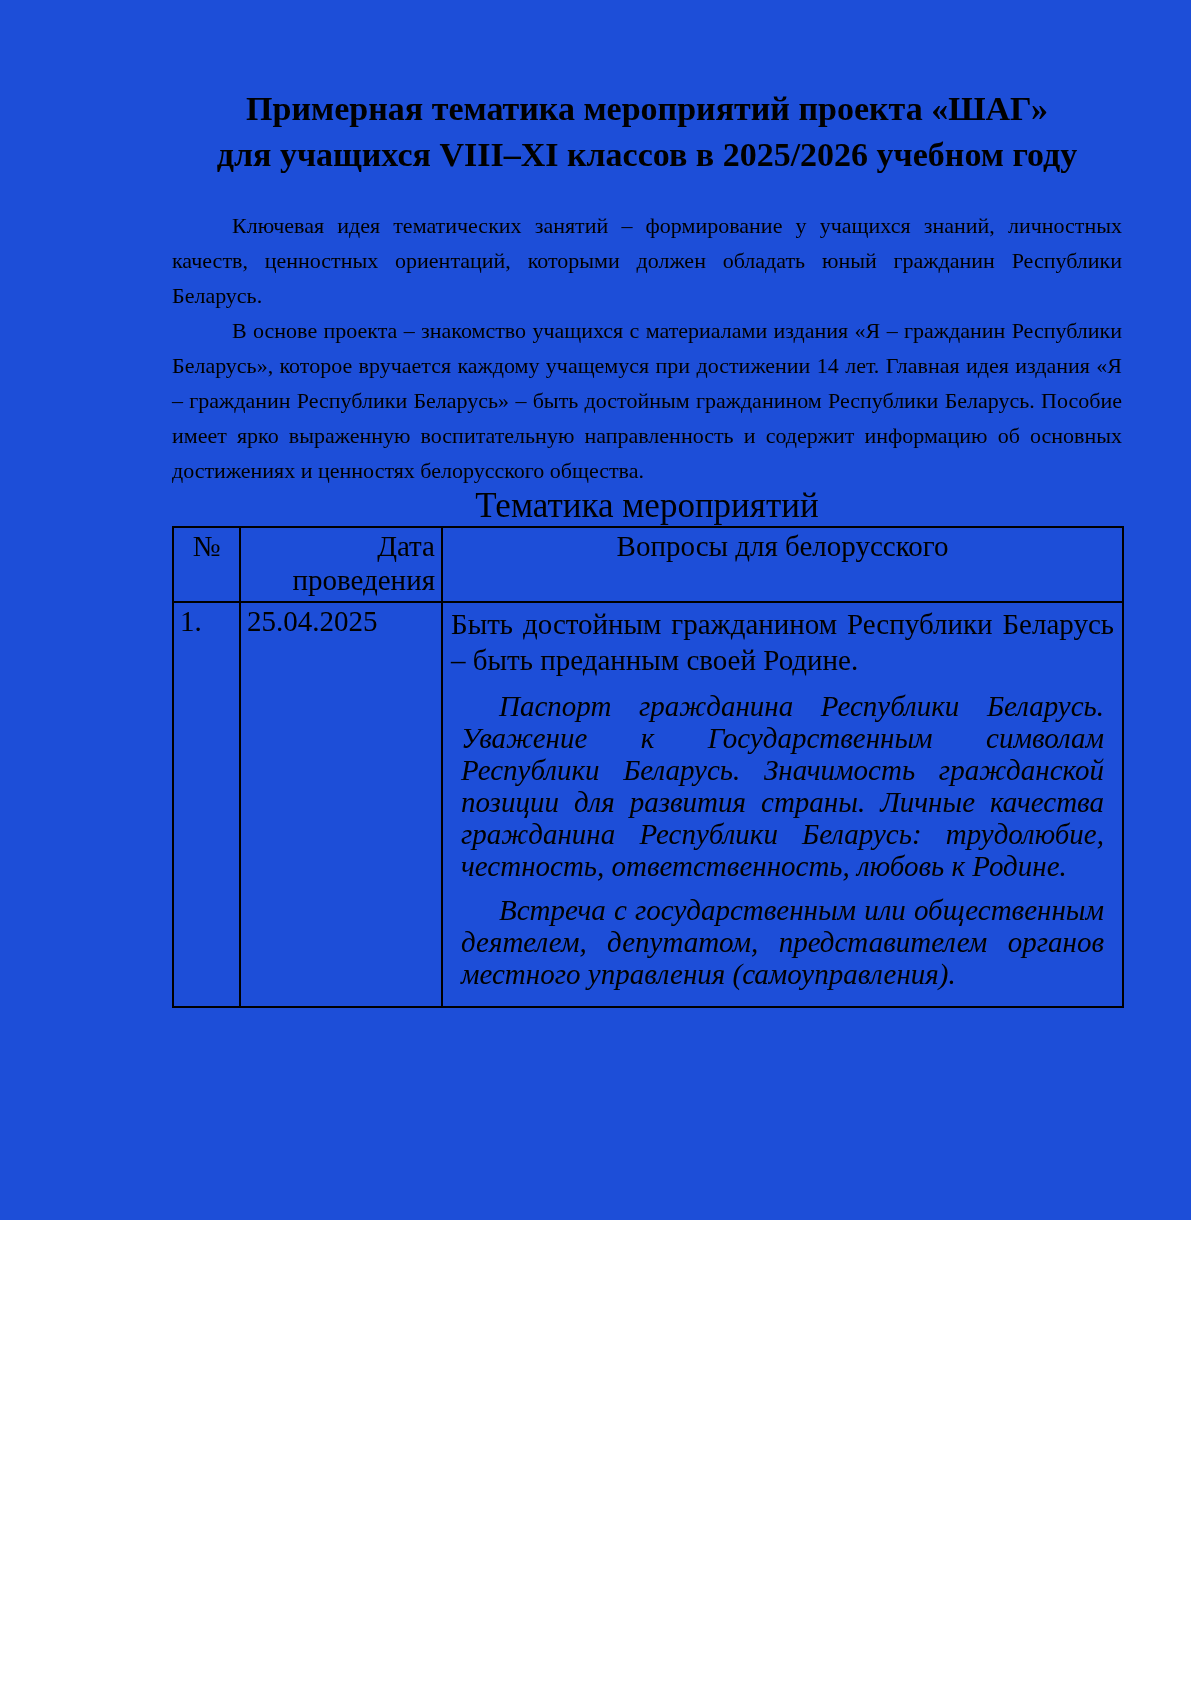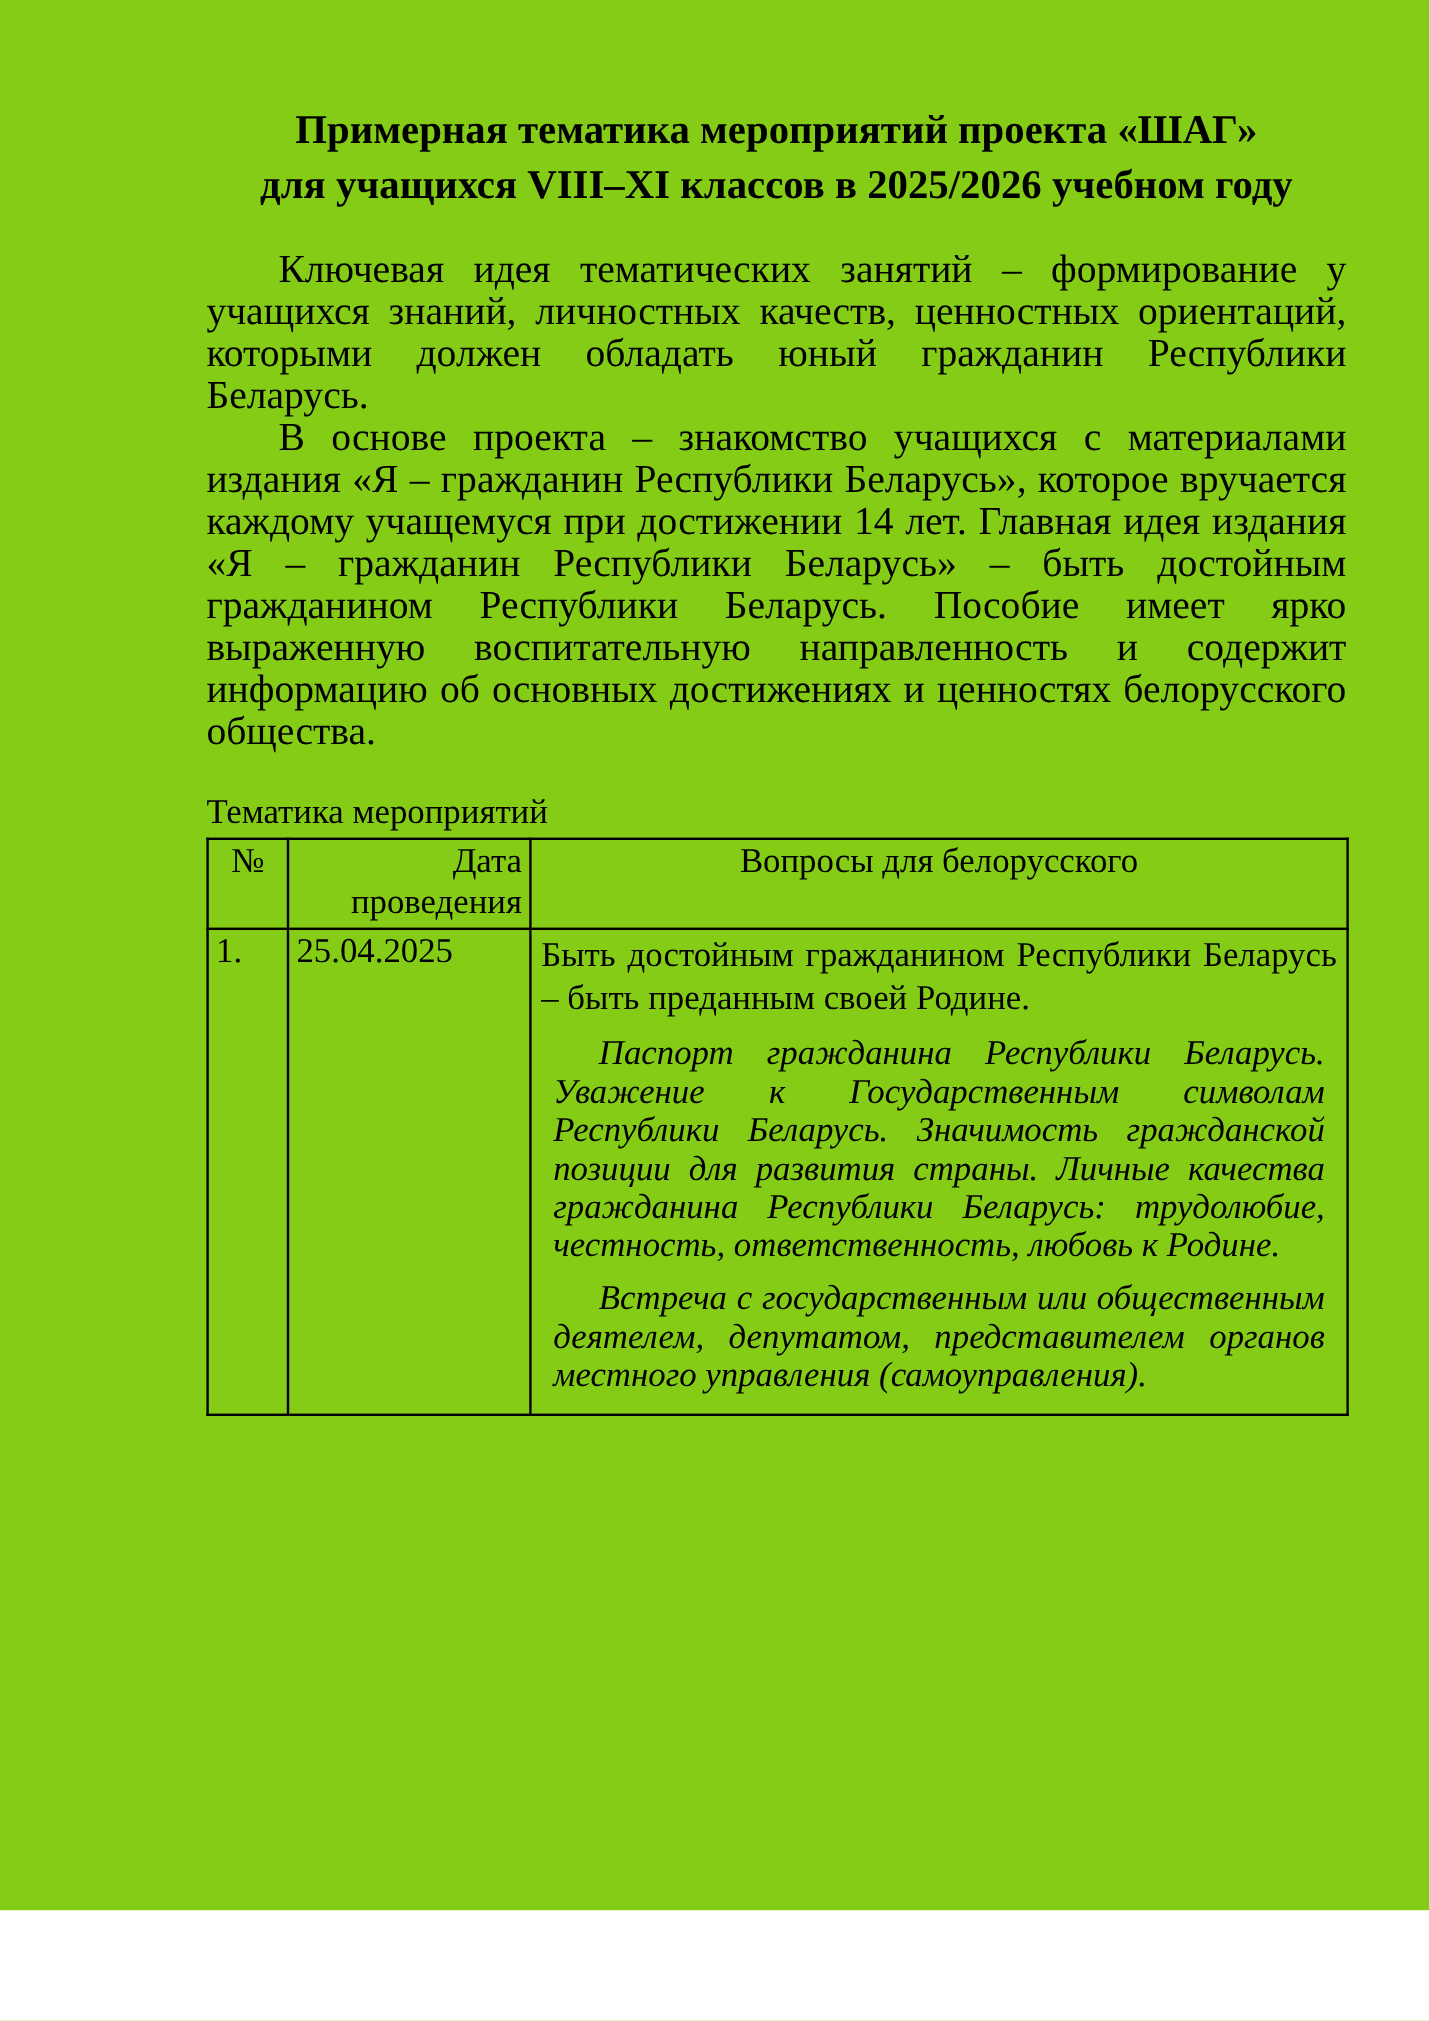--- a/index.html
+++ b/index.html
@@ -3,22 +3,22 @@
 <meta charset="utf-8">
 <style>
   html, body {
     margin: 0;
     padding: 0;
     background: #ffffff;
   }
   .page {
     position: relative;
     width: 1191px;
-    height: 1592px;
-    background: #84cc16;
+    height: 1220px;
+    background: #1d4ed8;
     color: #000000;
     font-family: "Liberation Serif", "DejaVu Serif", serif;
     overflow: hidden;
   }
   .content {
     position: absolute;
     left: 172px;
     top: 86px;
     width: 950px;
   }
@@ -27,29 +27,29 @@
     font-weight: bold;
     font-size: 34px;
     line-height: 46px;
     margin: 0;
   }
   .body-text {
     margin-top: 30px;
   }
   .body-text p {
     margin: 0;
-    font-size: 33px;
+    font-size: 22px;
     line-height: 35px;
     text-align: justify;
     text-indent: 60px;
   }
   .table-caption {
-    margin-top: 32px;
     margin-bottom: 3px;
-    font-size: 29px;
+    text-align: center;
+    font-size: 35px;
     line-height: 35px;
   }
   table.topics {
     border-collapse: collapse;
     width: 950px;
     table-layout: fixed;
   }
   table.topics col.c-num { width: 67px; }
   table.topics col.c-date { width: 202px; }
   table.topics col.c-q { width: 681px; }

